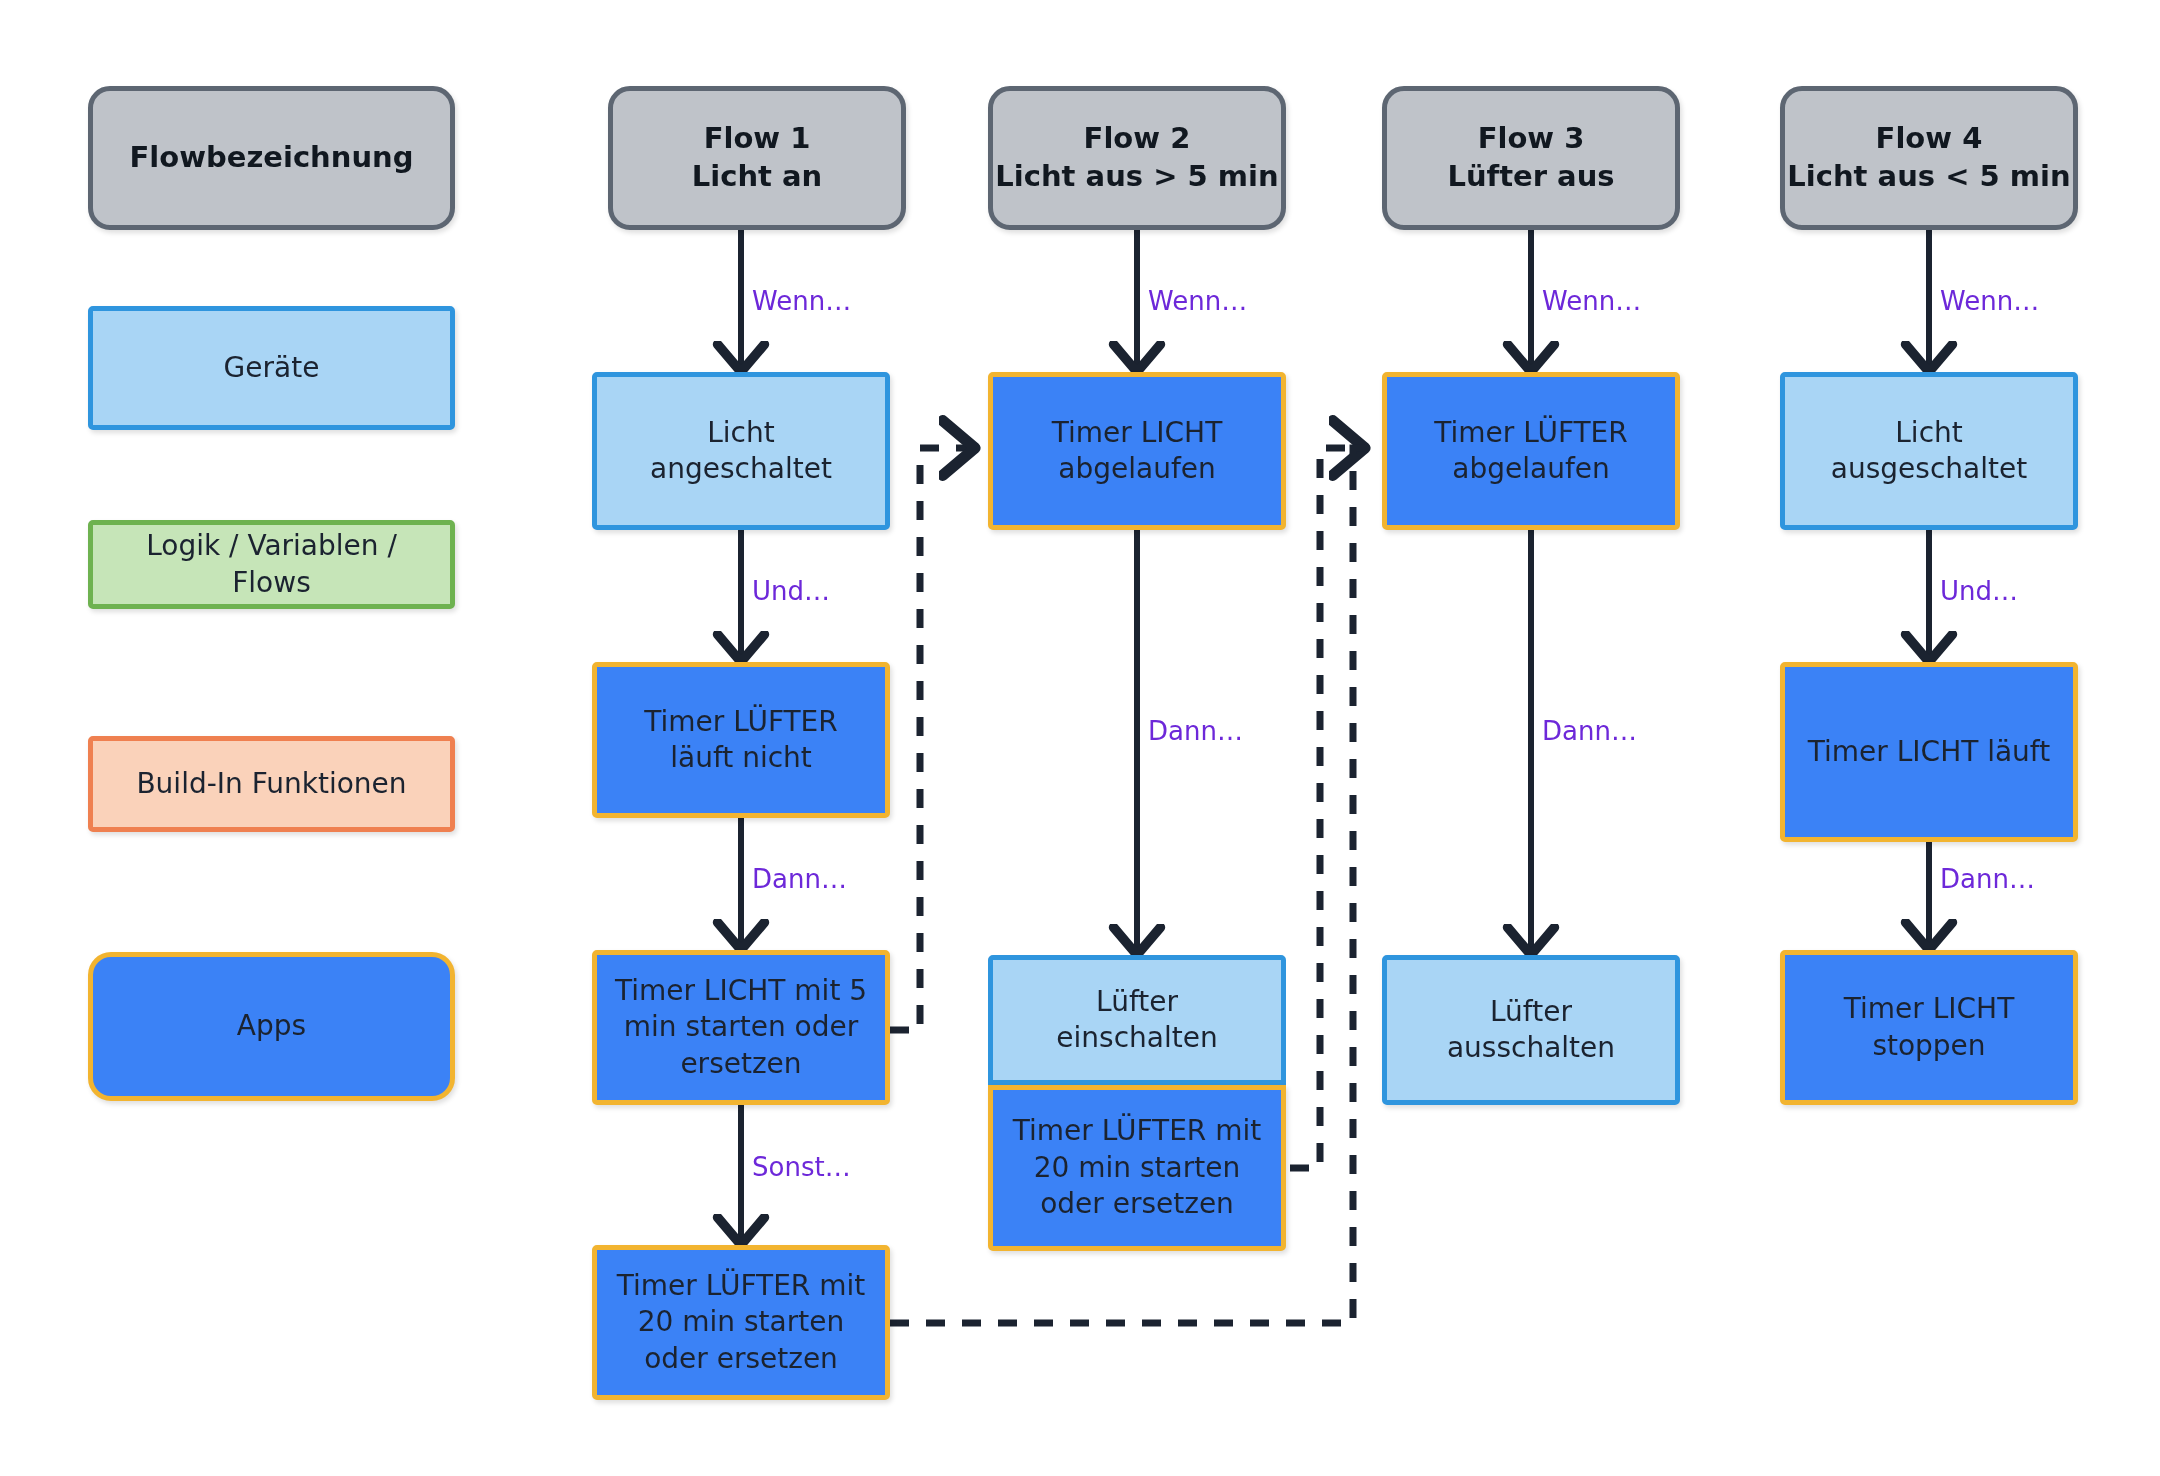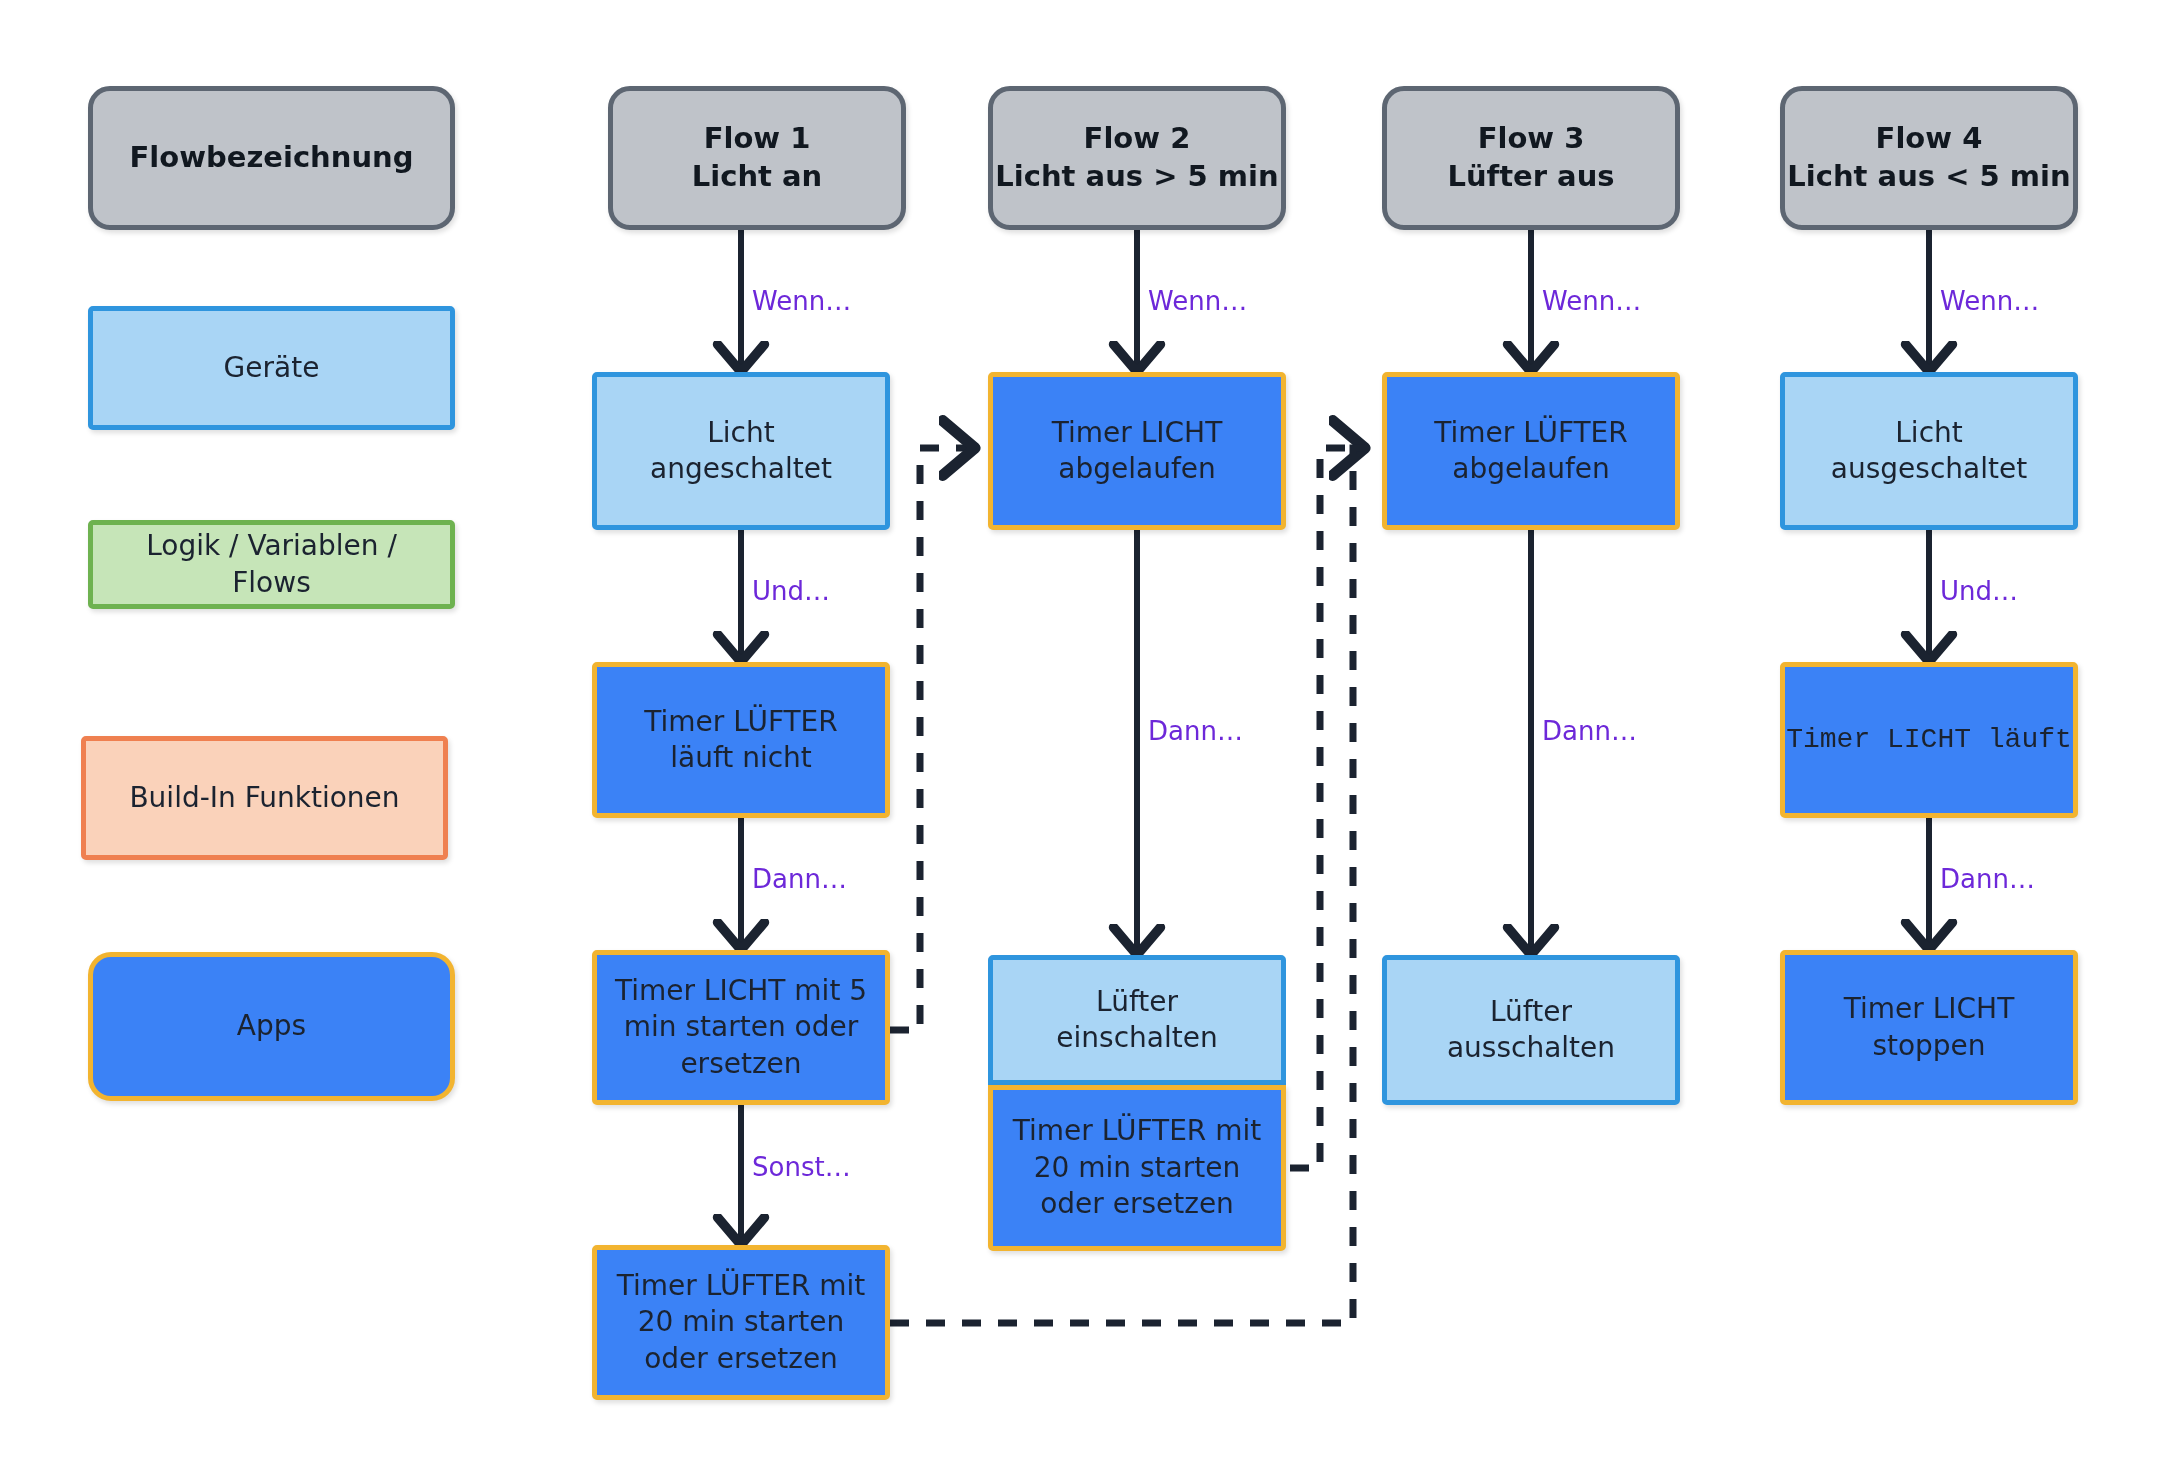--- a/index.html
+++ b/index.html
@@ -106,21 +106,21 @@
 
   <div class="node n-device" style="left:88px;top:306px;width:367px;height:124px;">
     <span>Geräte</span>
   </div>
 
   <div class="node n-logic" style="left:88px;top:520px;width:367px;height:89px;">
     <span>Logik / Variablen /
 Flows</span>
   </div>
 
-  <div class="node n-builtin" style="left:81px;top:736px;width:367px;height:124px;">
+  <div class="node n-builtin" style="left:88px;top:736px;width:367px;height:96px;">
     <span>Build-In Funktionen</span>
   </div>
 
   <div class="node n-app" style="left:88px;top:952px;width:367px;height:149px;border-radius:23px;">
     <span>Apps</span>
   </div>
 
   <div class="node n-header" style="left:592px;top:86px;width:298px;height:144px;margin-left:16px;">
     <span>Flow 1
 Licht an</span>
@@ -196,21 +196,21 @@
 Licht aus &lt; 5 min</span>
   </div>
   <div class="edge-label" style="left:1940px;top:286px;"><span>Wenn…</span></div>
 
   <div class="node n-device" style="left:1780px;top:372px;width:298px;height:158px;">
     <span>Licht
 ausgeschaltet</span>
   </div>
   <div class="edge-label" style="left:1940px;top:576px;"><span>Und…</span></div>
 
-  <div class="node n-app" style="left:1780px;top:662px;width:298px;height:156px;font-family:Liberation Mono, monospace;">
+  <div class="node n-app" style="left:1780px;top:662px;width:298px;height:180px;">
     <span>Timer LICHT läuft</span>
   </div>
   <div class="edge-label" style="left:1940px;top:864px;"><span>Dann…</span></div>
 
   <div class="node n-app" style="left:1780px;top:950px;width:298px;height:155px;">
     <span>Timer LICHT
 stoppen</span>
   </div>
 
 </div>

